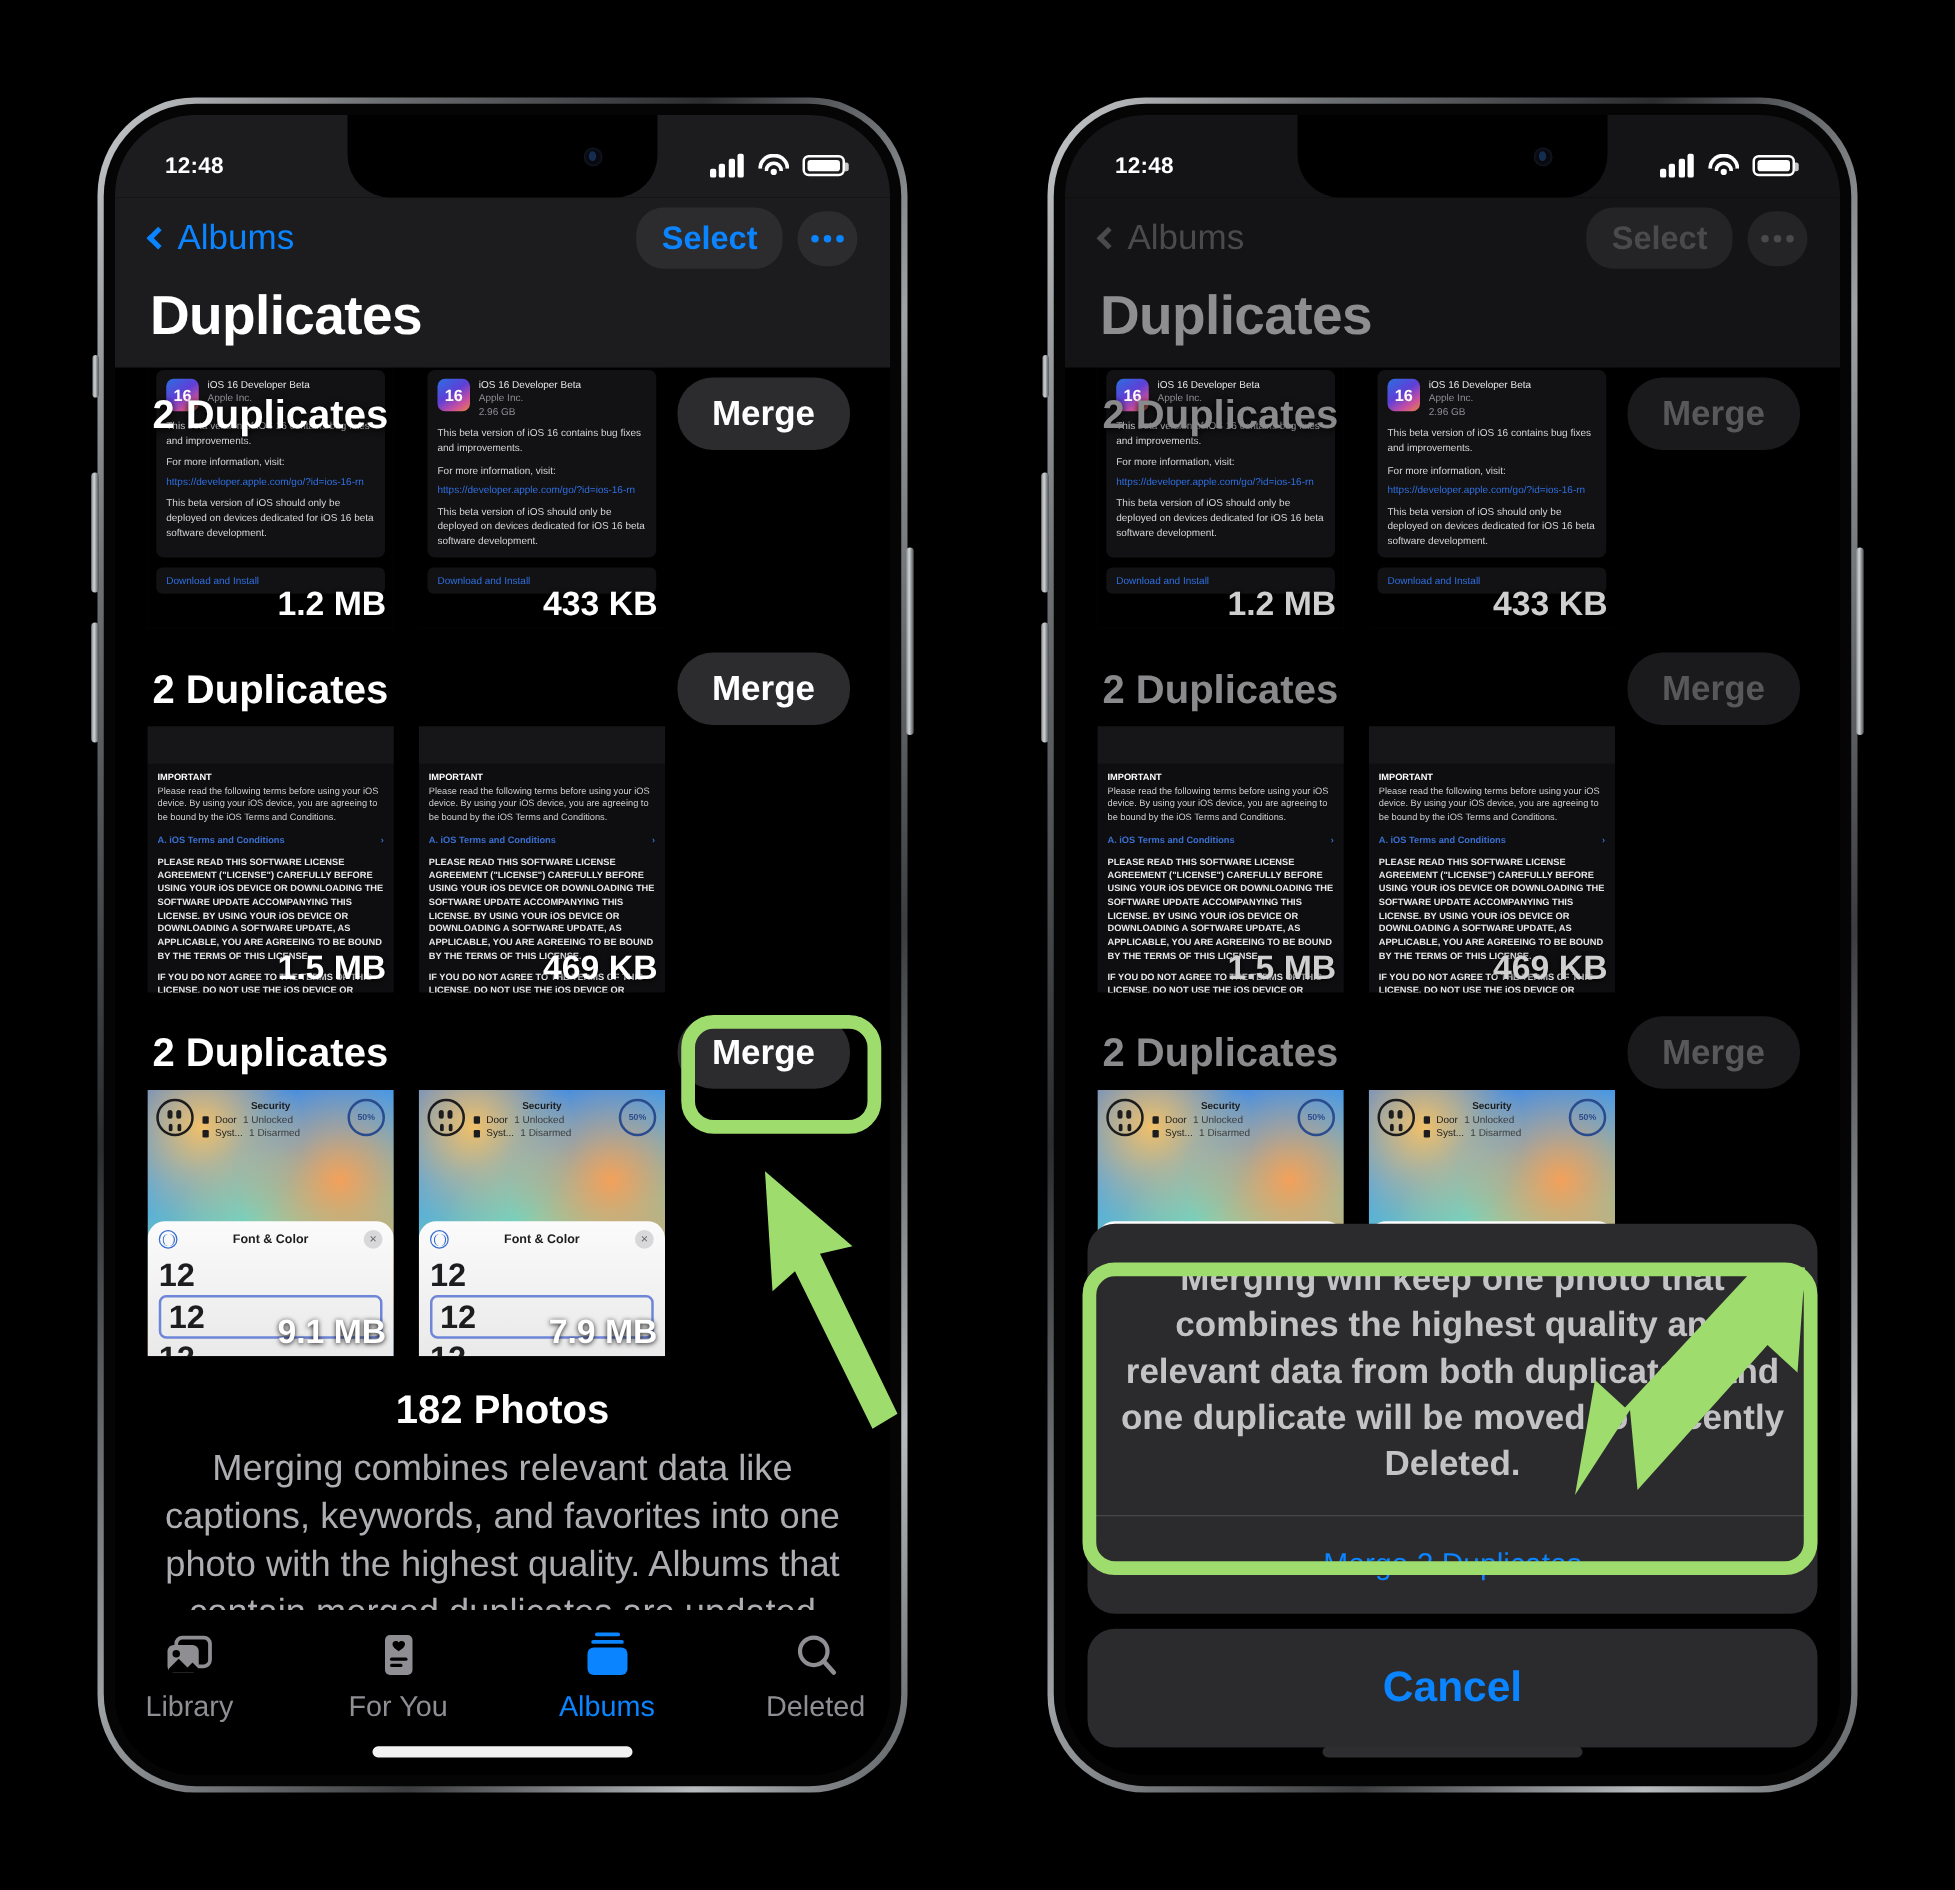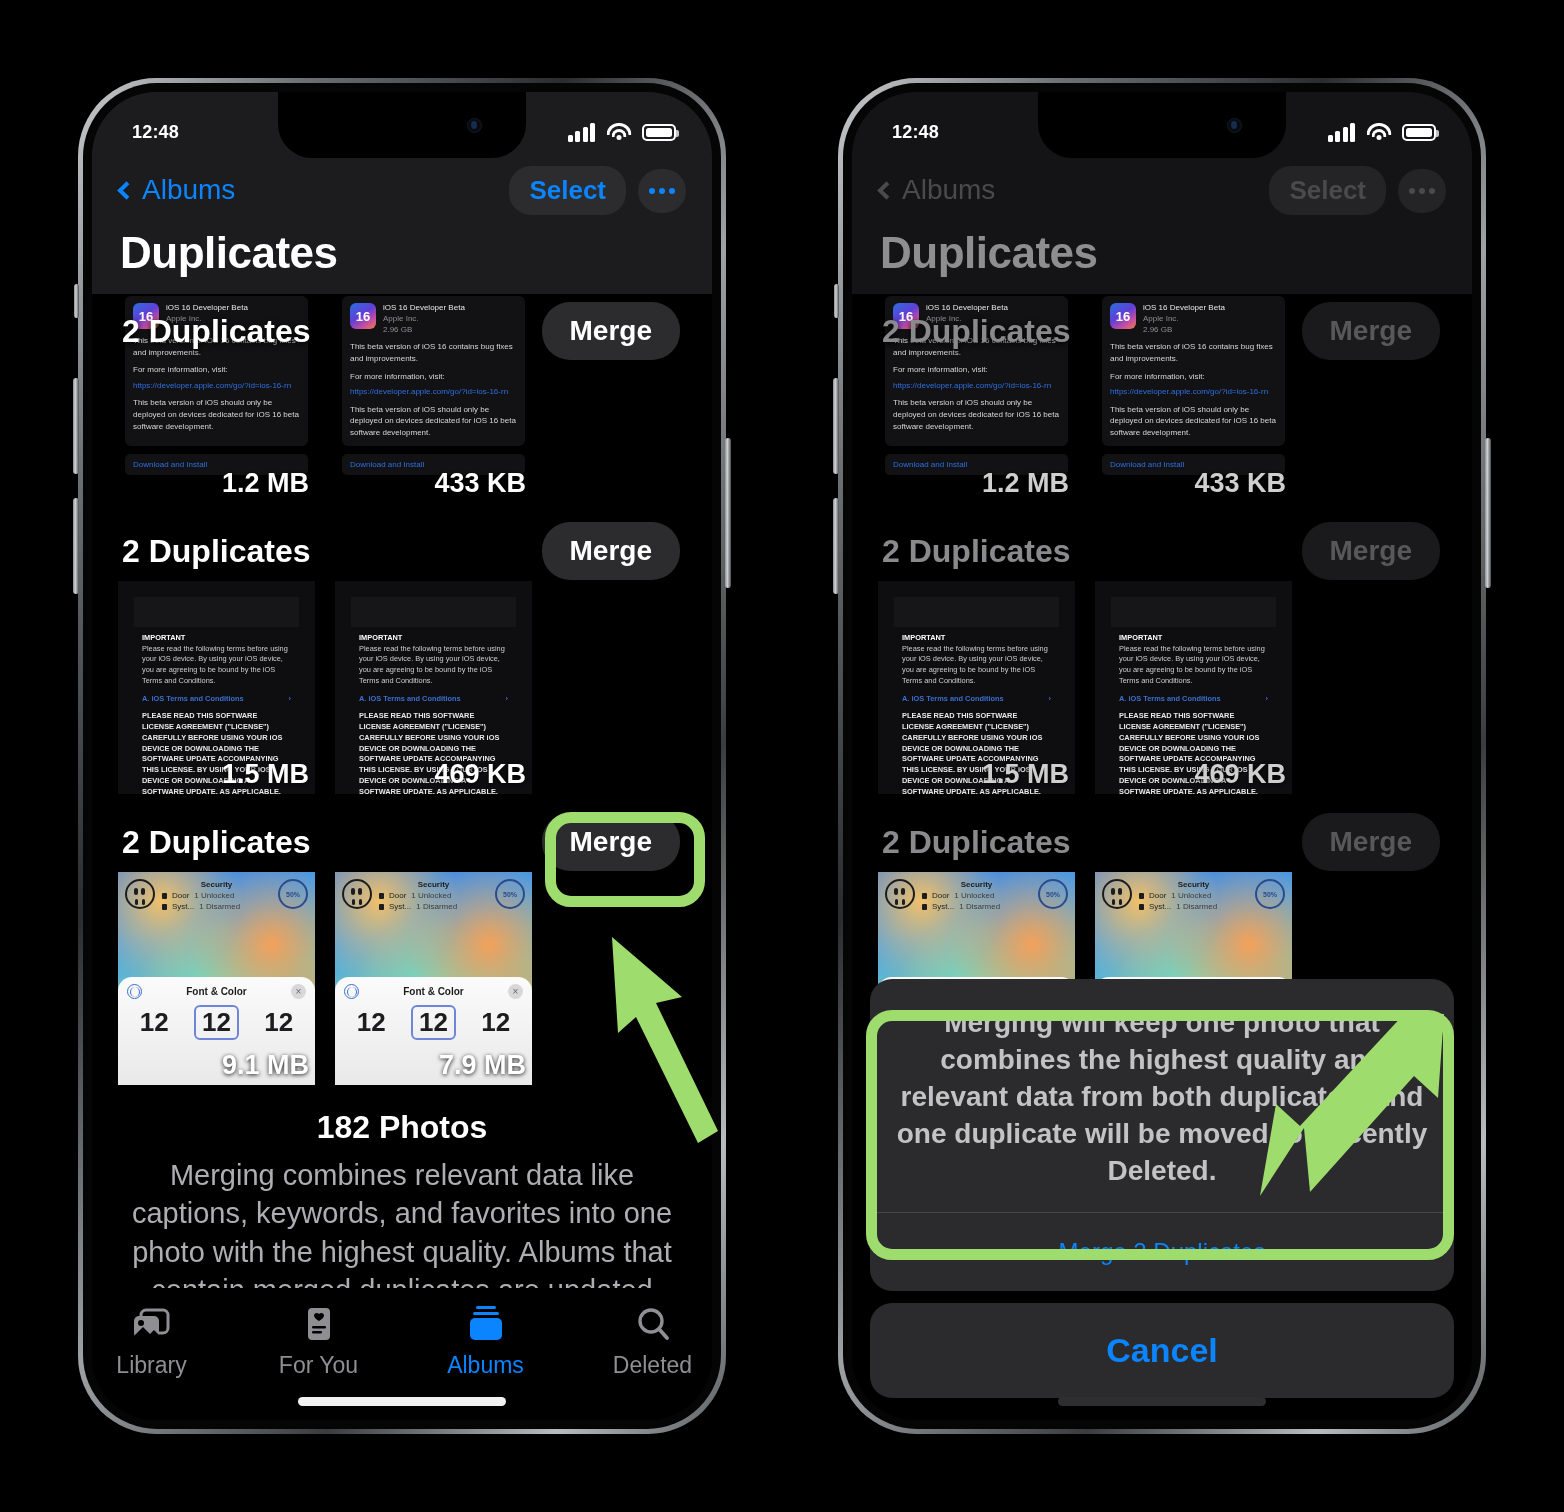--- a/index.html
+++ b/index.html
@@ -149,21 +149,21 @@
   .beta-meta { font-size:8px; line-height:1.35; color:#e6e6e8; }
   .beta-meta .sub { color:#8e8e93; }
   .beta-body { font-size:8px; line-height:1.45; color:#d6d6d8; margin-top:6px; }
   .beta-body .lnk { color:#2f6fe0; word-break:break-all; display:block; margin-top:4px; }
   .beta-foot {
     margin-top:8px; background:#121214; border-radius:5px; padding:6px 8px;
     font-size:8px; color:#2f6fe0;
   }
 
   
-  .art-lic { position:absolute; inset:0; background:#0e0e10; padding:16px; }
+  .art-lic { position:absolute; inset:0; background:#0e0e10; padding:0; }
   .lic-top { height:30px; background:#161618; }
   .lic-body { padding:6px 8px; font-size:7.4px; line-height:1.45; color:#cfcfd2; }
   .lic-body .hd { font-weight:700; color:#fff; }
   .lic-link { display:flex; justify-content:space-between; align-items:center;
               color:#3a6fd0; font-weight:700; font-size:7.4px; margin:7px 0; }
   .lic-strong { font-weight:700; color:#e8e8ea; font-size:7.4px; line-height:1.45; }
   .lic-gap { height:6px; }
 
   
   .art-lock { position:absolute; inset:0; overflow:hidden;
@@ -191,21 +191,21 @@
     position:absolute; left:0; right:0; bottom:0; height:108px;
     background:linear-gradient(180deg,#fbfbfb,#e9e9ea);
     border-top-left-radius:14px; border-top-right-radius:14px; padding:7px 9px;
   }
   .lw-sheet-hd { display:flex; align-items:center; justify-content:space-between; }
   .lw-globe { width:15px; height:15px; border-radius:50%; border:1.5px solid #3a6fd0; position:relative; }
   .lw-globe::after{ content:""; position:absolute; inset:1.5px; border-left:1.5px solid #3a6fd0; border-right:1.5px solid #3a6fd0; border-radius:50%; }
   .lw-title { font-size:10px; color:#1d1d1f; font-weight:600; }
   .lw-x { width:15px; height:15px; border-radius:50%; background:#d8d8da; color:#6a6a6c;
           font-size:10px; display:flex; align-items:center; justify-content:center; }
-  .lw-nums { display:flex; align-items:center; justify-content:space-around; margin-top:6px; }
+  .lw-nums { display:flex; justify-content:space-around; margin-top:6px;flex-direction:column; }
   .lw-nums span { font-size:26px; font-weight:700; color:#1d1d1f; }
   .lw-nums .sel { border:2px solid #6f86d8; border-radius:6px; padding:0 6px; }
 
   
   .footer { padding:24px 30px 0; text-align:center; }
   .footer .count { color:#fff; font-size:32px; font-weight:700; }
   .footer .desc { color:#aeaeb2; font-size:29px; line-height:1.32; margin-top:10px; }
 
   
   .tabbar {

